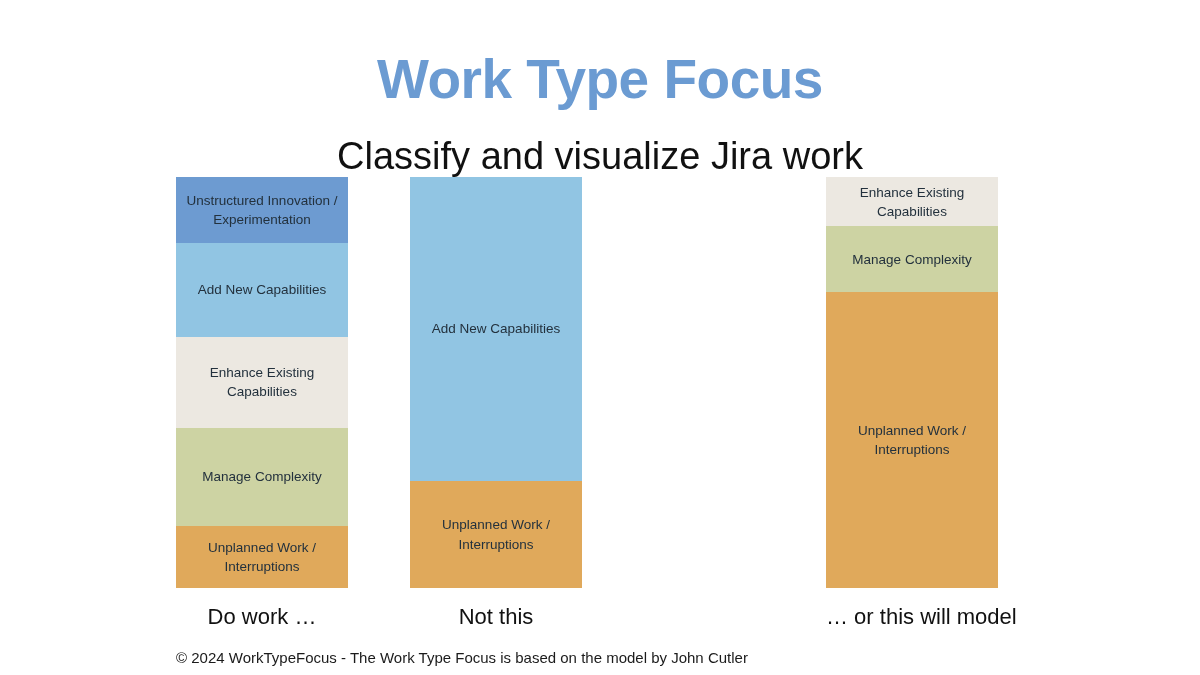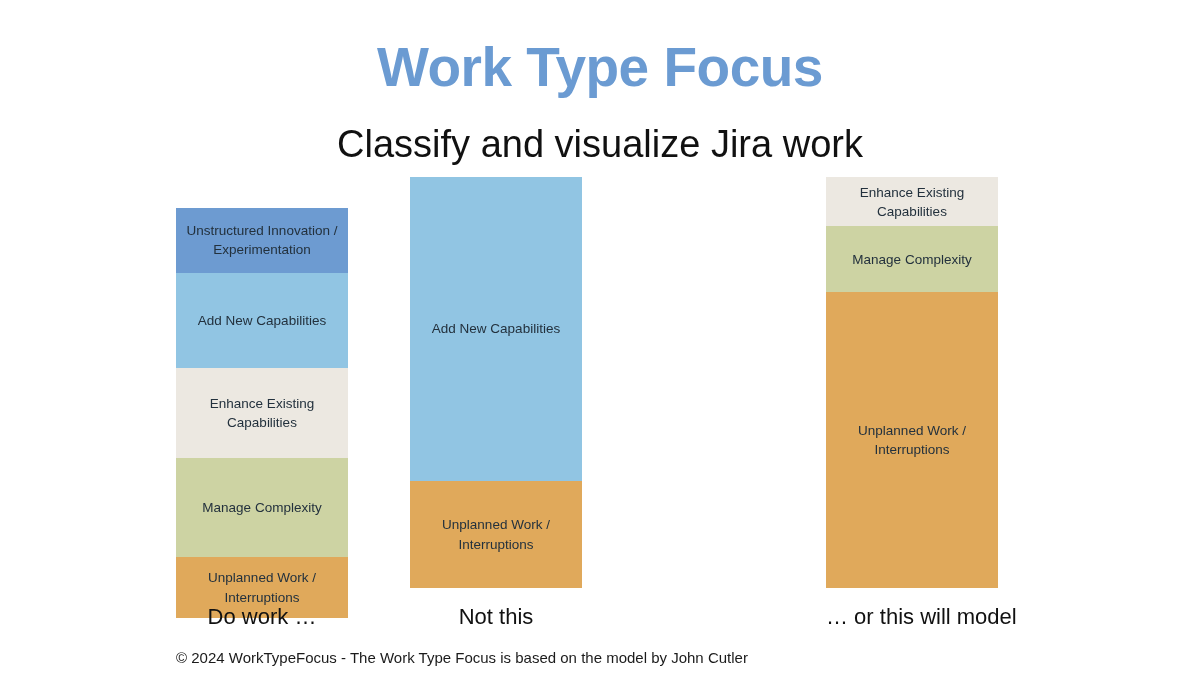--- a/index.html
+++ b/index.html
@@ -19,21 +19,21 @@
 
   
   .header {
     position: absolute;
     top: 0;
     left: 0;
     width: 1200px;
     text-align: center;
   }
   .title {
-    margin: 4px;
+    margin: 16px;
     padding-top: 36px;
     font-size: 55px;
     font-weight: bold;
     letter-spacing: -0.5px;
     line-height: 1.0;
     color: #6b9bd2;
   }
   .subtitle {
     margin: 18px;
     padding-top: 12px;
@@ -94,21 +94,21 @@
 </style>
 </head>
 <body>
 
 <div class="header">
   <h1 class="title">Work Type Focus</h1>
   <h2 class="subtitle">Classify and visualize Jira work</h2>
 </div>
 
 <div class="chart" id="chart-root">
-    <div class="column" style="left: 176px; top: 177px; height: 472px; justify-content: center;">
+    <div class="column" style="left: 176px; top: 177px; height: 472px;">
       <div class="segment" style="background: rgb(109, 155, 209); height: 65.76px;">
         <span>Unstructured Innovation / Experimentation</span>
       </div>
       <div class="segment" style="background: rgb(145, 197, 227); height: 94.53px;">
         <span>Add New Capabilities</span>
       </div>
       <div class="segment" style="background: rgb(236, 232, 225); height: 90.42px;">
         <span>Enhance Existing Capabilities</span>
       </div>
       <div class="segment" style="background: rgb(205, 211, 163); height: 98.64px;">

